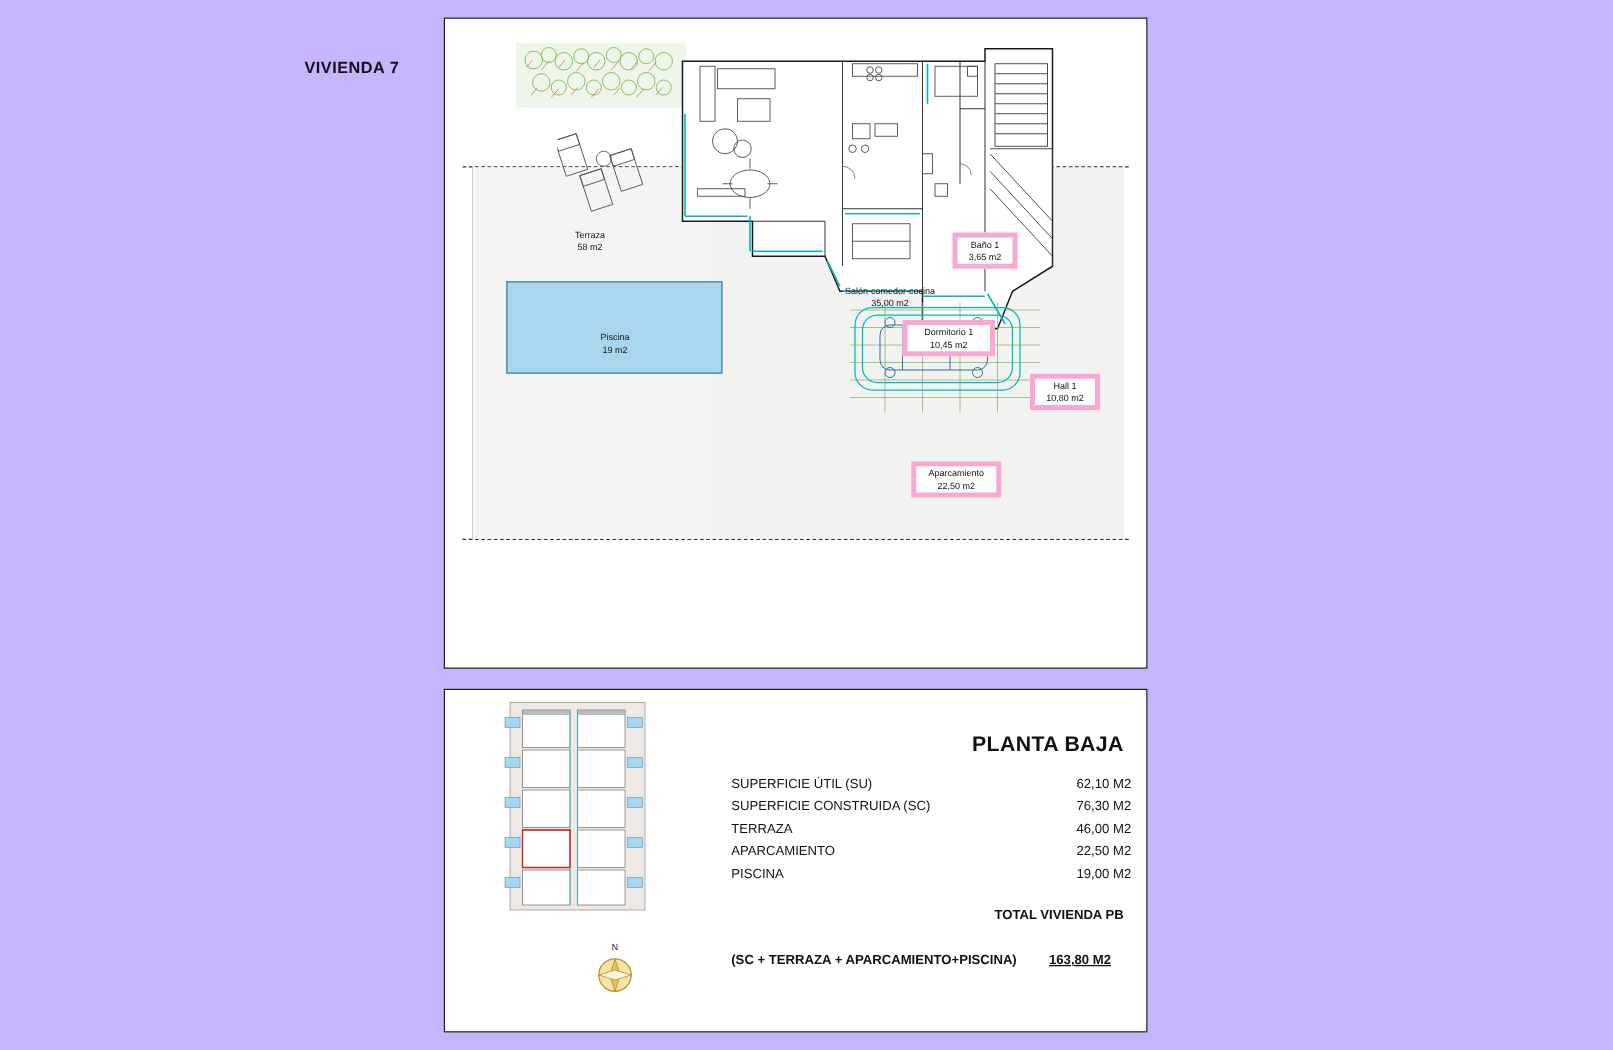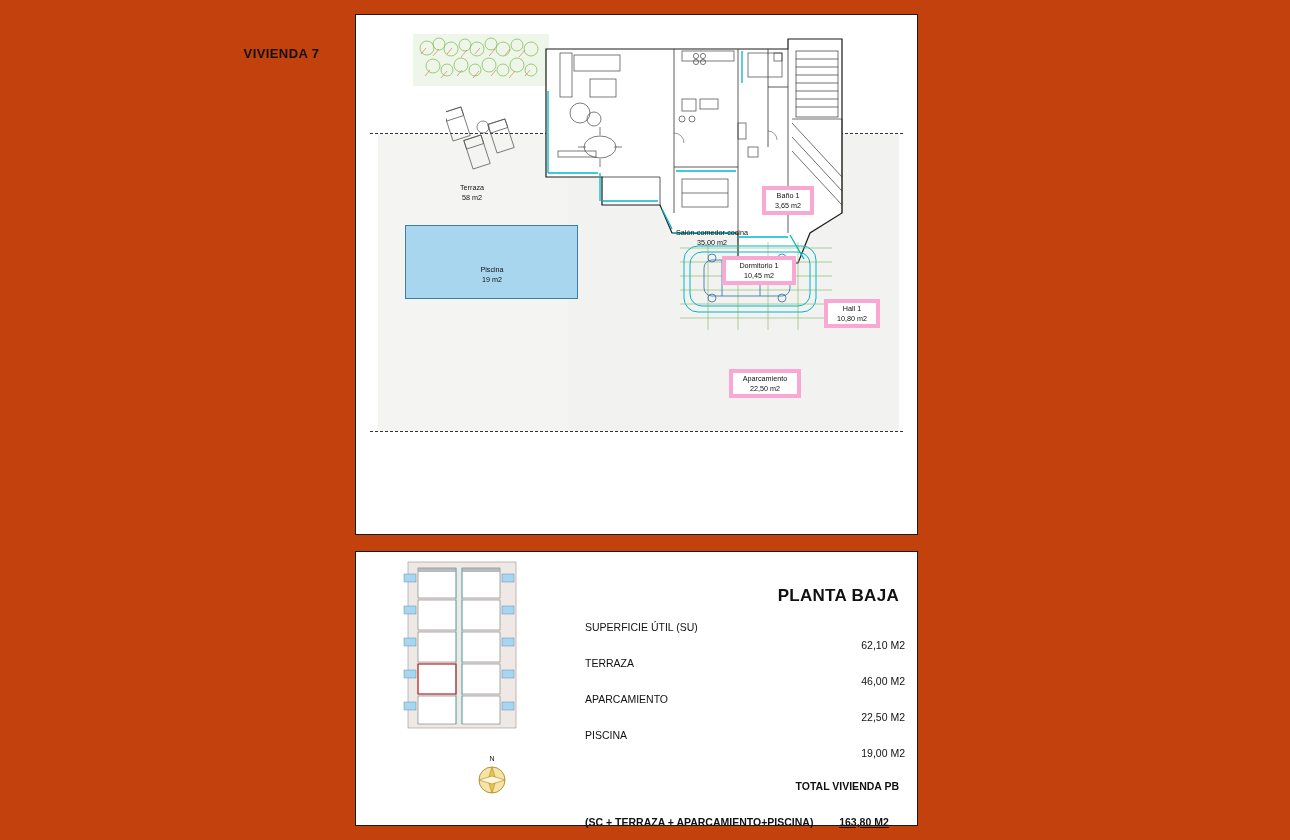--- a/index.html
+++ b/index.html
@@ -8,21 +8,21 @@
     background: #ffffff;
     width: 1290px;
     height: 840px;
     overflow: hidden;
     font-family: "Liberation Sans", sans-serif;
   }
   #page {
     position: relative;
     width: 1290px;
     height: 840px;
-    background: #c2410c;
+    background: #c4b5fd;
   }
   
   .frame-top {
     position: absolute;
     left: 355px;
     top: 14px;
     width: 563px;
     height: 521px;
     border: 1px solid #1a1a1a;
     box-sizing: border-box;
@@ -175,21 +175,20 @@
     font-weight: bold;
     letter-spacing: .3px;
     margin-bottom: 12px;
     padding-right: 6px;
   }
   .arow {
     display: flex;
     justify-content: space-between;
     font-size: 10.5px;
     line-height: 18px;
-    flex-direction: column;
   }
   .arow .lbl { text-align: left; }
   .arow .val { text-align: right; min-width: 82px; }
   .total-block {
     margin-top: 18px;
   }
   .total-head {
     text-align: right;
     font-size: 10.5px;
     font-weight: bold;
@@ -452,20 +451,24 @@
   </div>
 
   <div class="areas">
     <div class="head">PLANTA BAJA</div>
 
     <div class="arow">
       <span class="lbl">SUPERFICIE ÚTIL (SU)</span>
       <span class="val">62,10 M2</span>
     </div>
     <div class="arow">
+      <span class="lbl">SUPERFICIE CONSTRUIDA (SC)</span>
+      <span class="val">76,30 M2</span>
+    </div>
+    <div class="arow">
       <span class="lbl">TERRAZA</span>
       <span class="val">46,00 M2</span>
     </div>
     <div class="arow">
       <span class="lbl">APARCAMIENTO</span>
       <span class="val">22,50 M2</span>
     </div>
     <div class="arow">
       <span class="lbl">PISCINA</span>
       <span class="val">19,00 M2</span>

